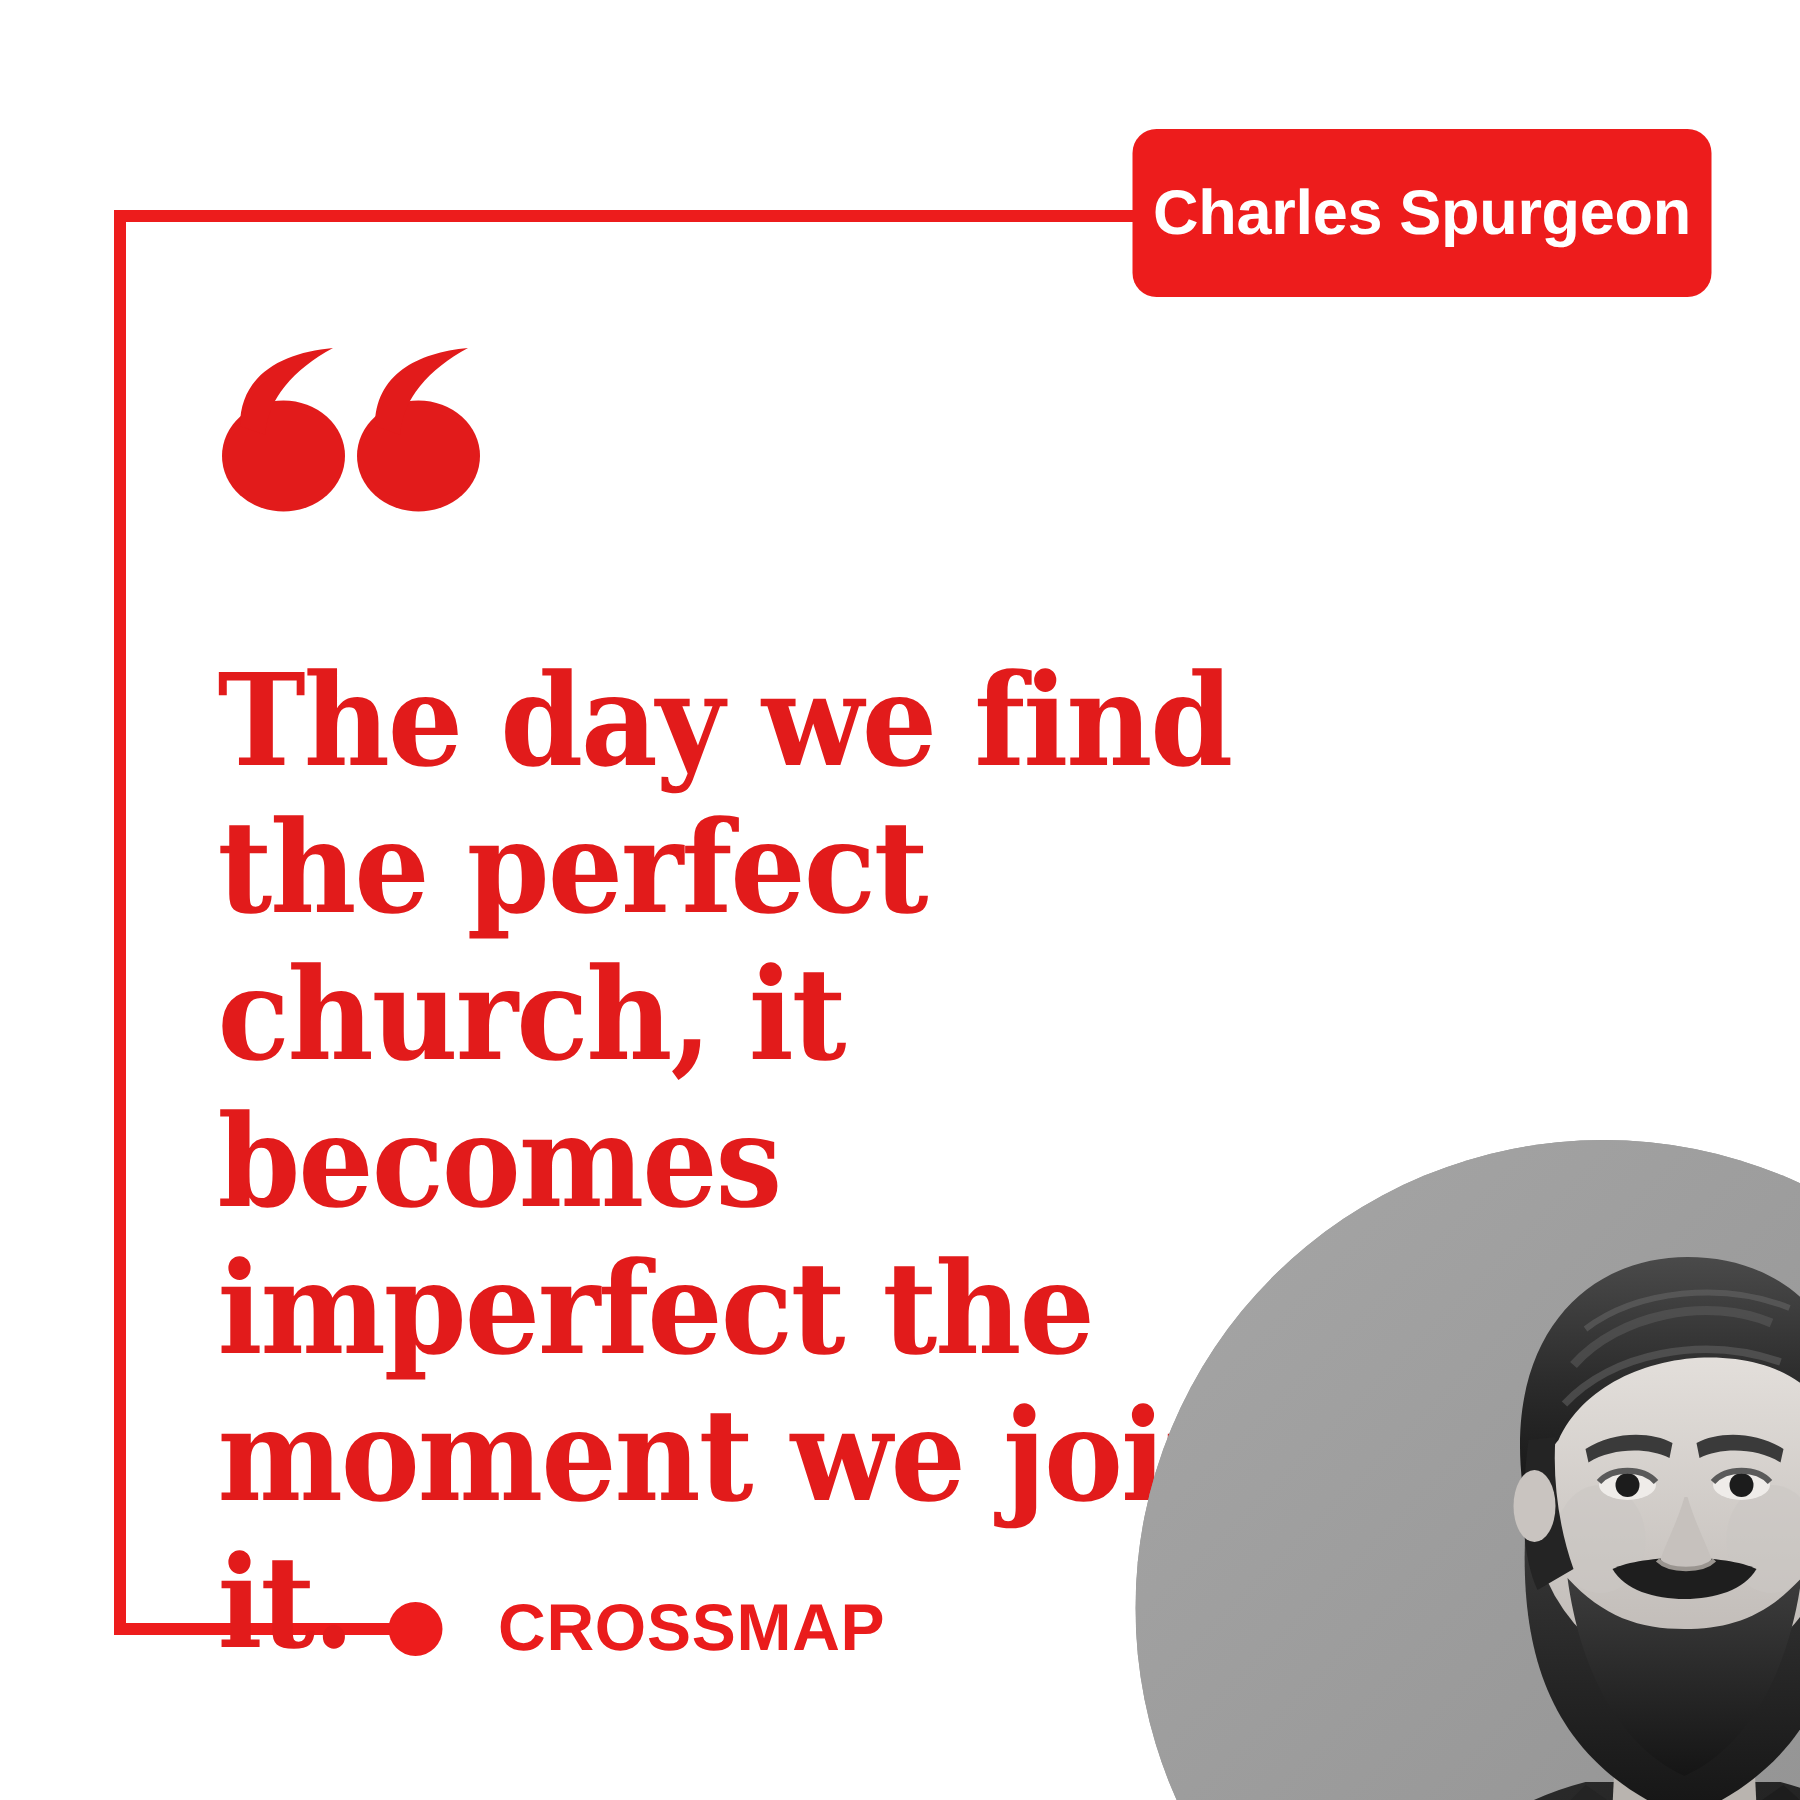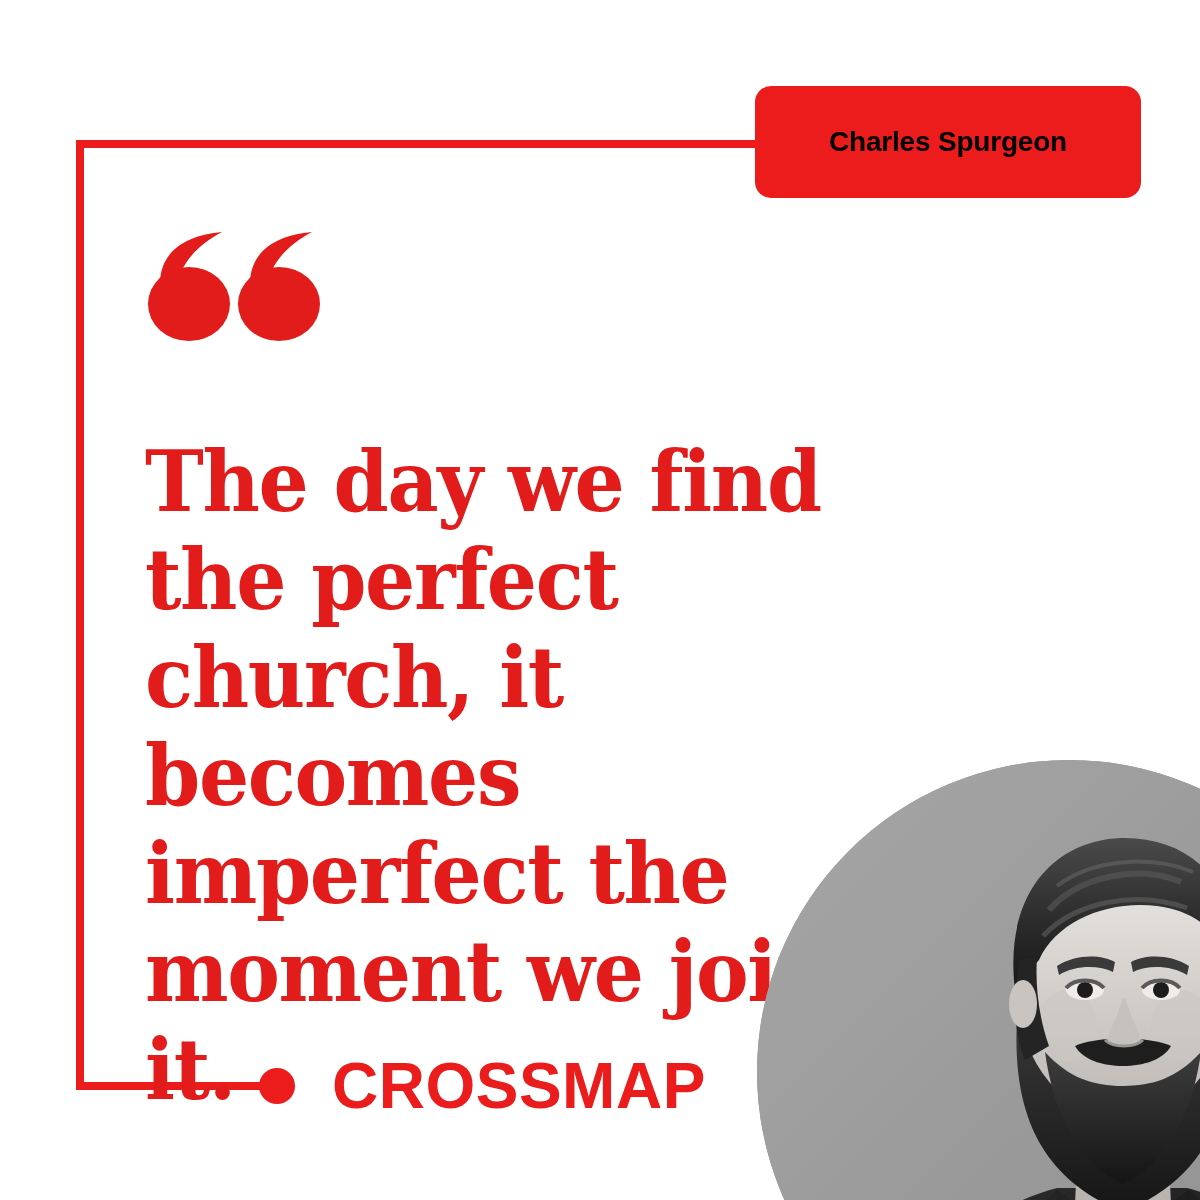--- a/index.html
+++ b/index.html
@@ -60,24 +60,24 @@
     height: 112px;
     background: #ED1C1C;
     border-radius: 16px;
     display: flex;
     align-items: center;
     justify-content: center;
     box-sizing: border-box;
     padding: 0 18px;
   }
   #author-name {
-    color: #000000;
+    color: #ffffff;
     font-family: "Liberation Sans", sans-serif;
     font-weight: bold;
-    font-size: 28px;
+    font-size: 42px;
     letter-spacing: -0.2px;
     white-space: nowrap;
   }
 
   
   #quote-mark {
     position: absolute;
     left: 146px;
     top: 232px;
     width: 180px;
@@ -126,21 +126,21 @@
     left: 332px;
     top: 1050px;
     height: 72px;
     display: flex;
     align-items: center;
   }
   #brand-wordmark {
     color: #EA1C1C;
     font-family: "Liberation Sans", sans-serif;
     font-weight: bold;
-    font-size: 64px;
+    font-size: 44px;
     letter-spacing: 0.5px;
     line-height: 1;
   }
 </style>
 </head>
 <body>
 
 <div id="card">
 
   <div id="frame-top" class="frame-line"></div>

